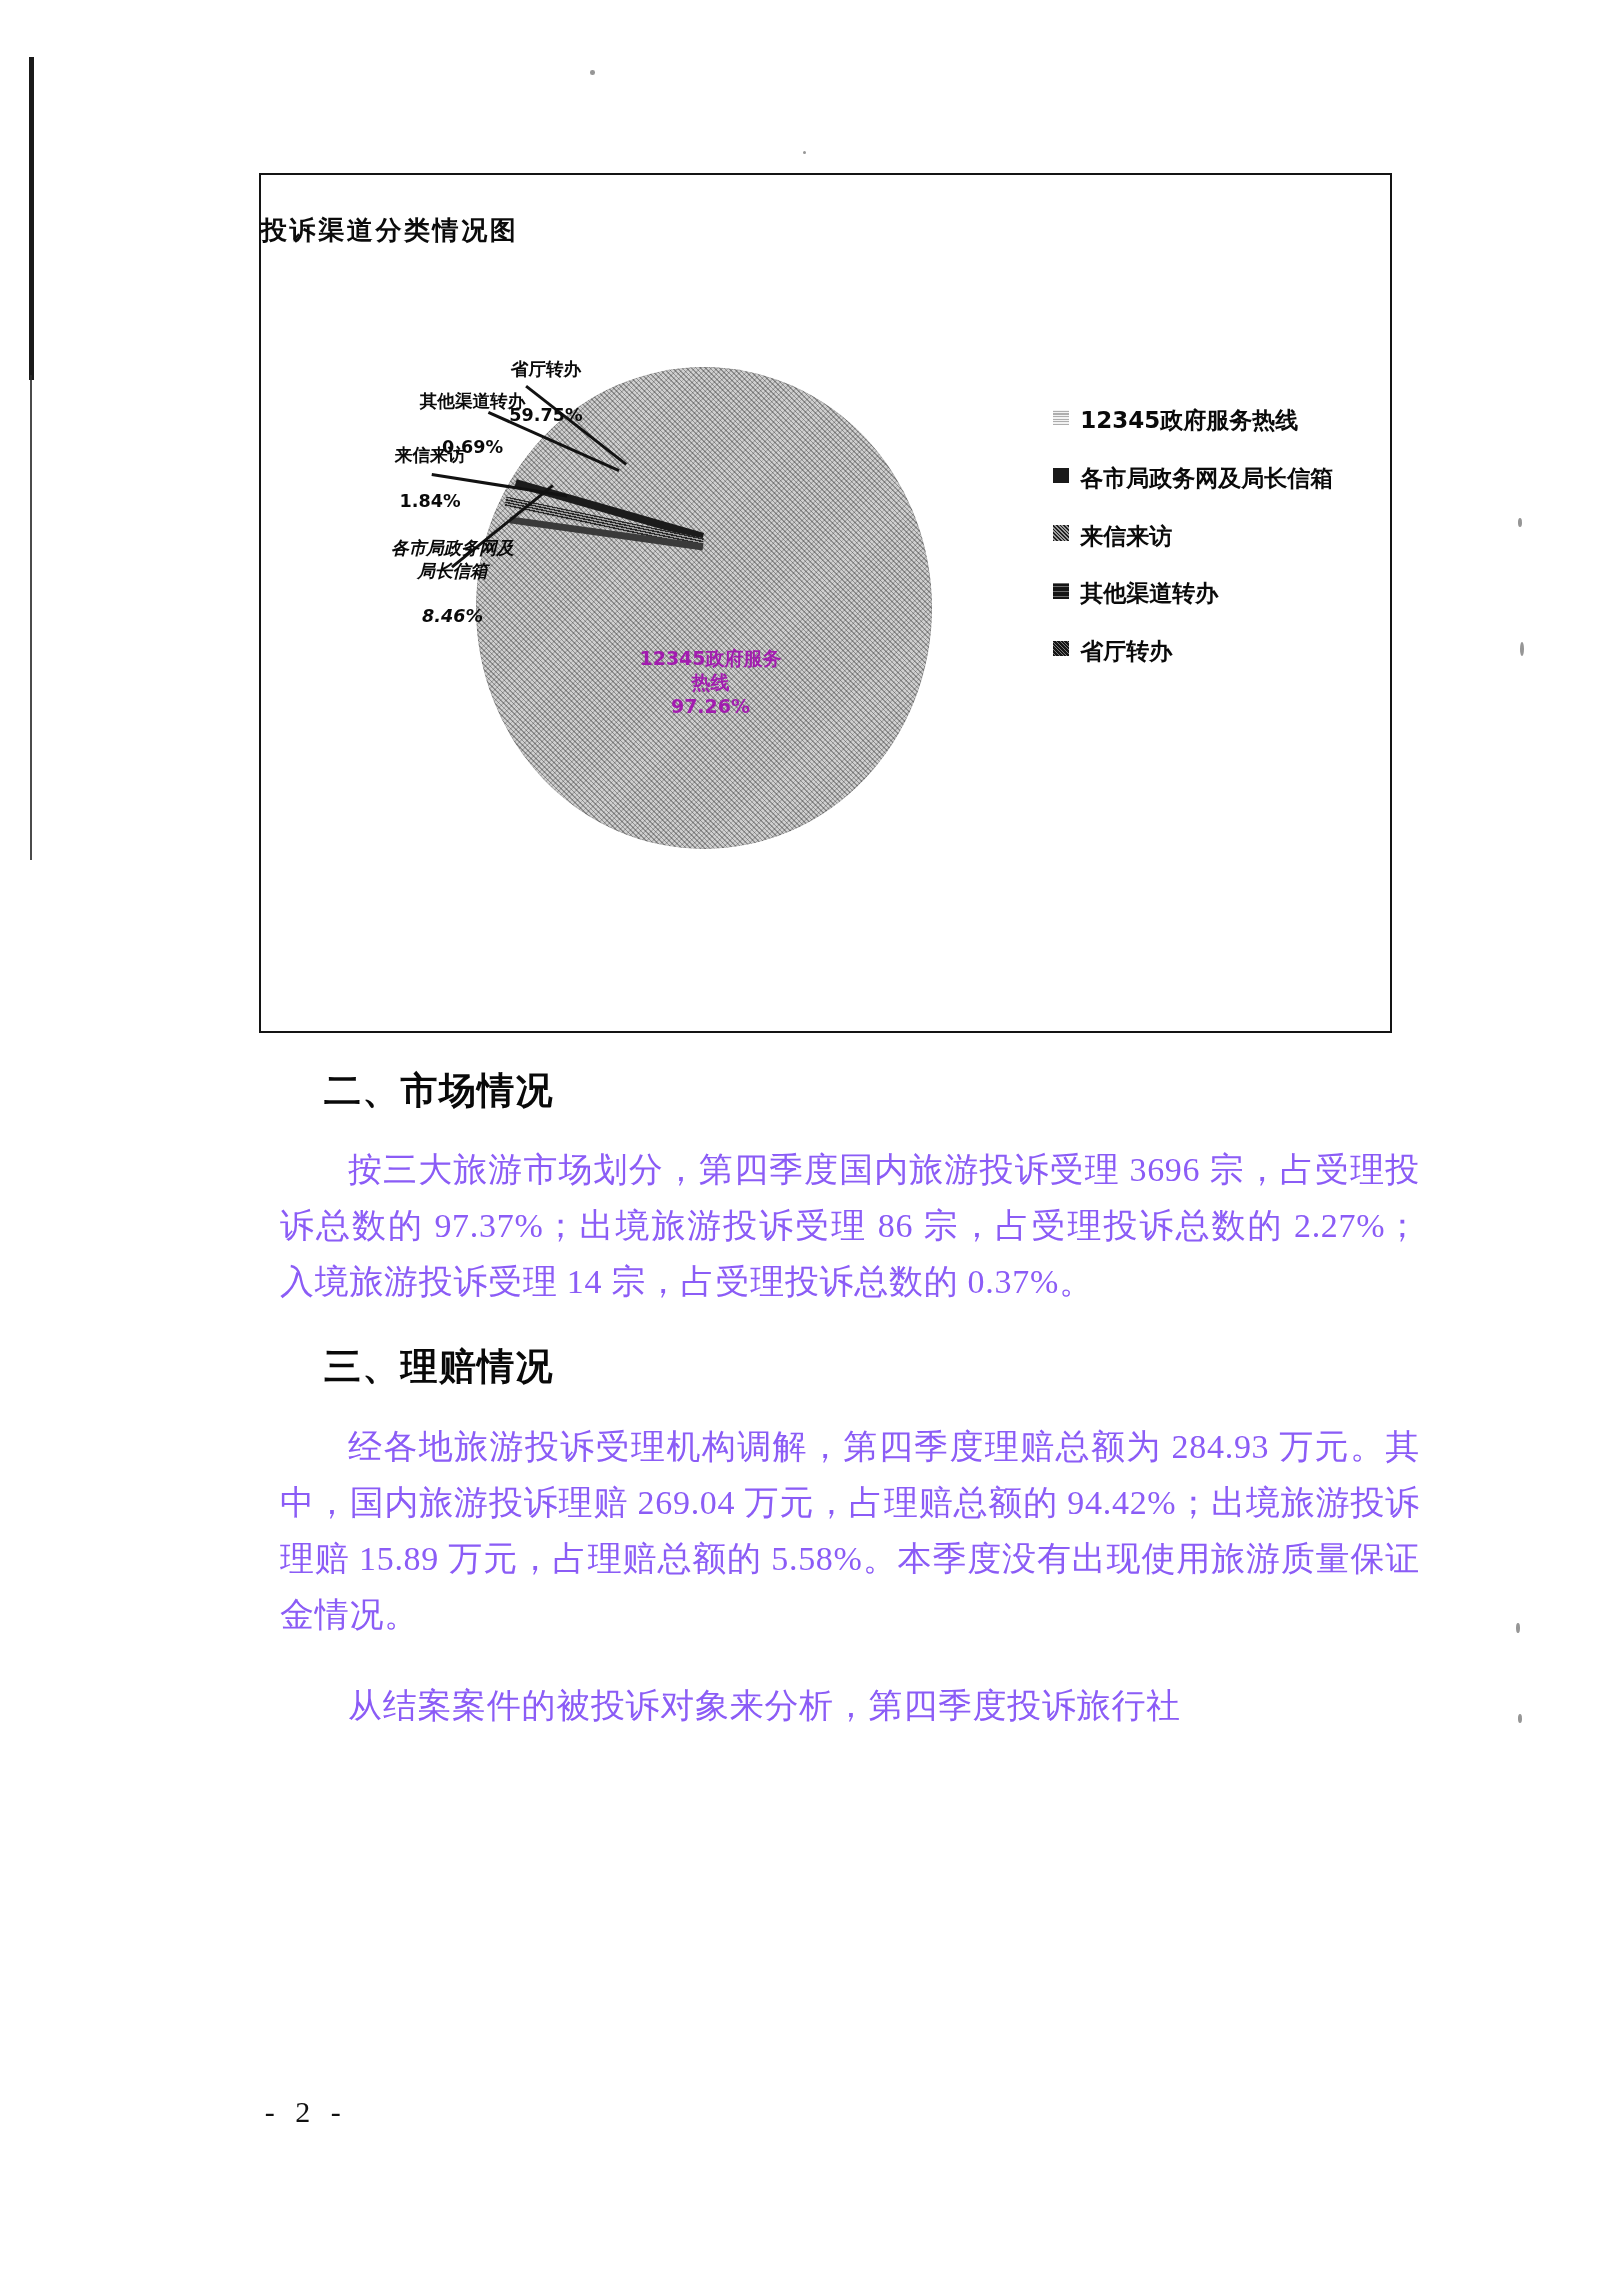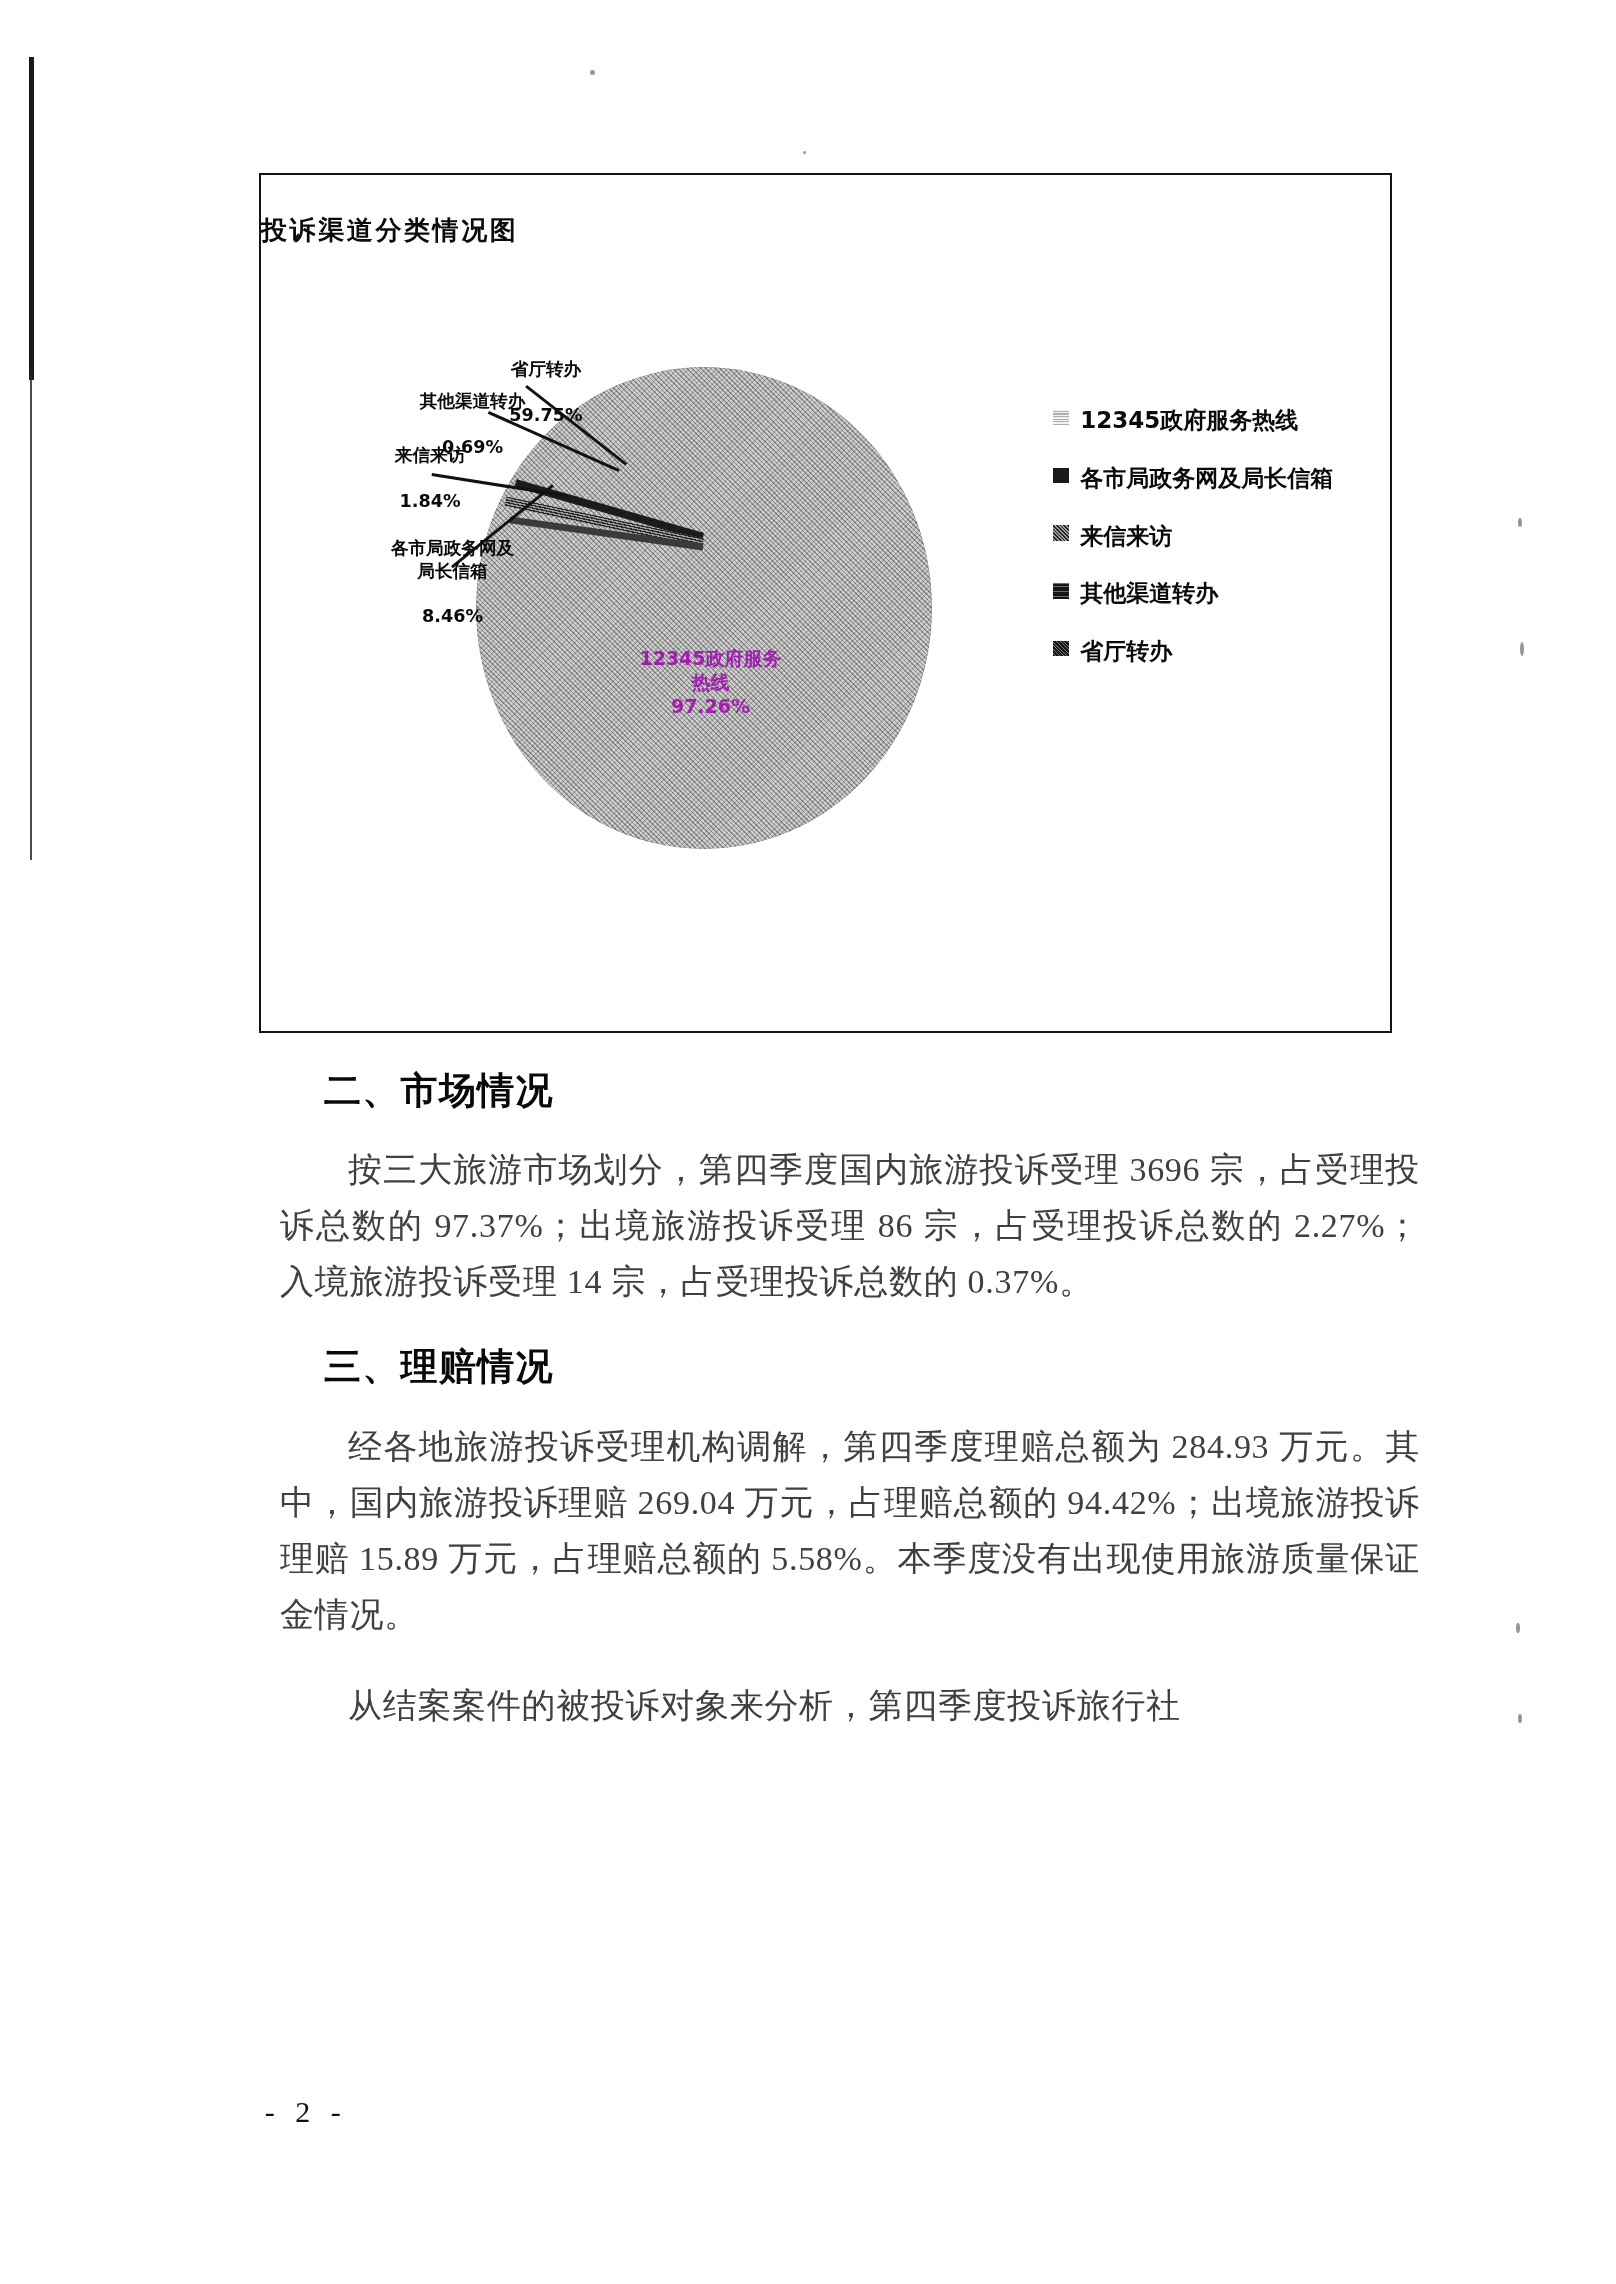--- a/index.html
+++ b/index.html
@@ -60,21 +60,21 @@
   
   .callout{
     position:absolute;text-align:center;
     font-family:"DejaVu Sans","Liberation Sans",sans-serif;
     font-weight:700;font-size:17.6px;line-height:1.3;color:#0a0a0a;
     white-space:pre-line;
   }
   #callout-shengting{left:210px;top:160px;width:150px;}
   #callout-qita{left:117px;top:192px;width:189px;}
   #callout-laixin{left:94px;top:246px;width:150px;}
-  #callout-geshiju{left:94px;top:339px;width:195px;}
+  #callout-geshiju{left:94px;top:339px;width:195px;font-style:italic;}
 
   .leader{position:absolute;background:#121212;transform-origin:0 0;}
   #leader-shengting{left:266px;top:210px;width:127px;height:3.3px;transform:rotate(38deg);}
   #leader-qita{left:228px;top:236px;width:143px;height:3.3px;transform:rotate(24deg);}
   #leader-laixin{left:171px;top:298px;width:137px;height:3.3px;transform:rotate(9deg);}
   #leader-geshiju{left:190px;top:391px;width:130px;height:3.3px;transform:rotate(-39deg);}
 
   
   #chart-legend{position:absolute;left:792px;top:231px;width:300px;}
   .legend-row{display:flex;align-items:flex-start;margin-bottom:29px;}
@@ -91,21 +91,21 @@
 
   
   #doc-body{position:absolute;left:280px;top:1069px;width:1140px;}
   .section-heading{
     font-family:"DejaVu Sans","Liberation Sans",sans-serif;
     font-weight:700;font-size:37px;line-height:1.2;color:#090909;
     margin:0 0 29px 44px;letter-spacing:1.3px;
   }
   .para{
     font-family:"Liberation Serif","DejaVu Serif",serif;
-    font-size:34px;line-height:56px;color:#404040;
+    font-size:34px;line-height:56px;color:#8b5cf6;
     margin:0 0 26px 0;text-align:justify;text-indent:68px;
     letter-spacing:0.7px;
   }
   .para.tight{margin-bottom:35px;}
   #page-number{
     position:absolute;left:195px;top:2095px;width:222px;text-align:center;
     font-family:"Liberation Serif","DejaVu Serif",serif;
     font-size:30px;color:#111;letter-spacing:6.5px;
   }
 </style>

